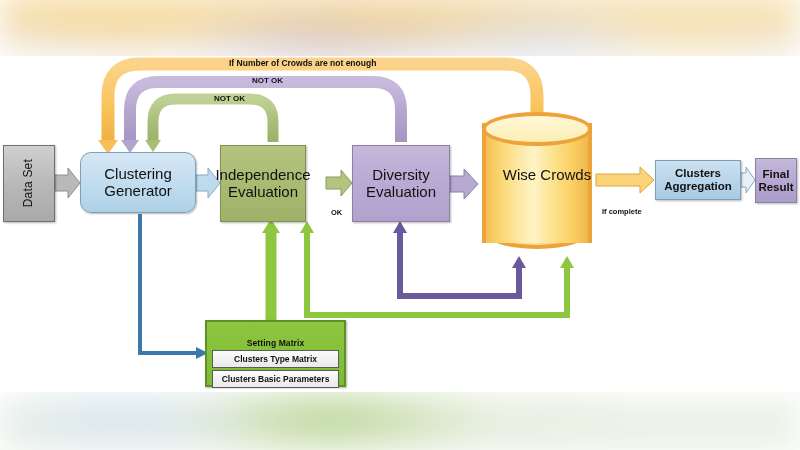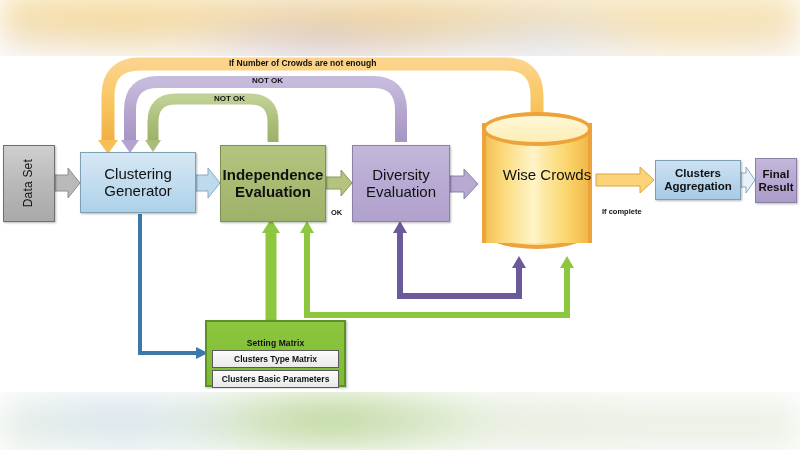--- a/index.html
+++ b/index.html
@@ -32,24 +32,24 @@
        border:1px solid #8a8a8a;box-shadow:1px 1px 2px rgba(0,0,0,.28);}
   .box span{display:block;}
 
   #dataset{left:3px;top:145px;width:52px;height:77px;
     background:linear-gradient(180deg,#cfcfcf 0%,#b7b7b7 55%,#a9a9a9 100%);
     border-color:#6f6f6f;font-size:12px;color:#111;}
   #dataset .vert{writing-mode:vertical-rl;transform:rotate(180deg);letter-spacing:.2px;}
 
   #clustering{left:80px;top:152px;width:116px;height:61px;
     background:linear-gradient(180deg,#d6e7f4 0%,#bedbee 60%,#aed1e8 100%);
-    border-color:#7f9fb5;font-size:15px;color:#111;}
-  #independence{left:220px;top:145px;width:106px;height:77px;
+    border-color:#7f9fb5;font-size:15px;color:#111;border-radius:11px;}
+  #independence{left:220px;top:145px;width:86px;height:77px;
     background:linear-gradient(180deg,#b4c47f 0%,#a8ba72 55%,#9fb269 100%);
-    border-color:#7f8f55;font-size:15px;color:#111;font-weight:bold;}
+    border-color:#7f8f55;font-size:15px;color:#111;}
   #diversity{left:352px;top:145px;width:98px;height:77px;
     background:linear-gradient(180deg,#c3b7da 0%,#b7a9d2 55%,#b0a2cd 100%);
     border-color:#8c80a6;font-size:15px;color:#111;}
   #aggregation{left:655px;top:160px;width:86px;height:40px;
     background:linear-gradient(180deg,#cde1f1 0%,#b5d3e9 60%,#a8cbe4 100%);
     border-color:#7f9fb5;font-size:11.5px;font-weight:bold;color:#111;}
   #finalresult{left:755px;top:158px;width:42px;height:45px;
     background:linear-gradient(180deg,#c3b7da 0%,#b4a6d0 60%,#ab9cc9 100%);
     border-color:#8c80a6;font-size:11.5px;font-weight:bold;color:#111;}
 

